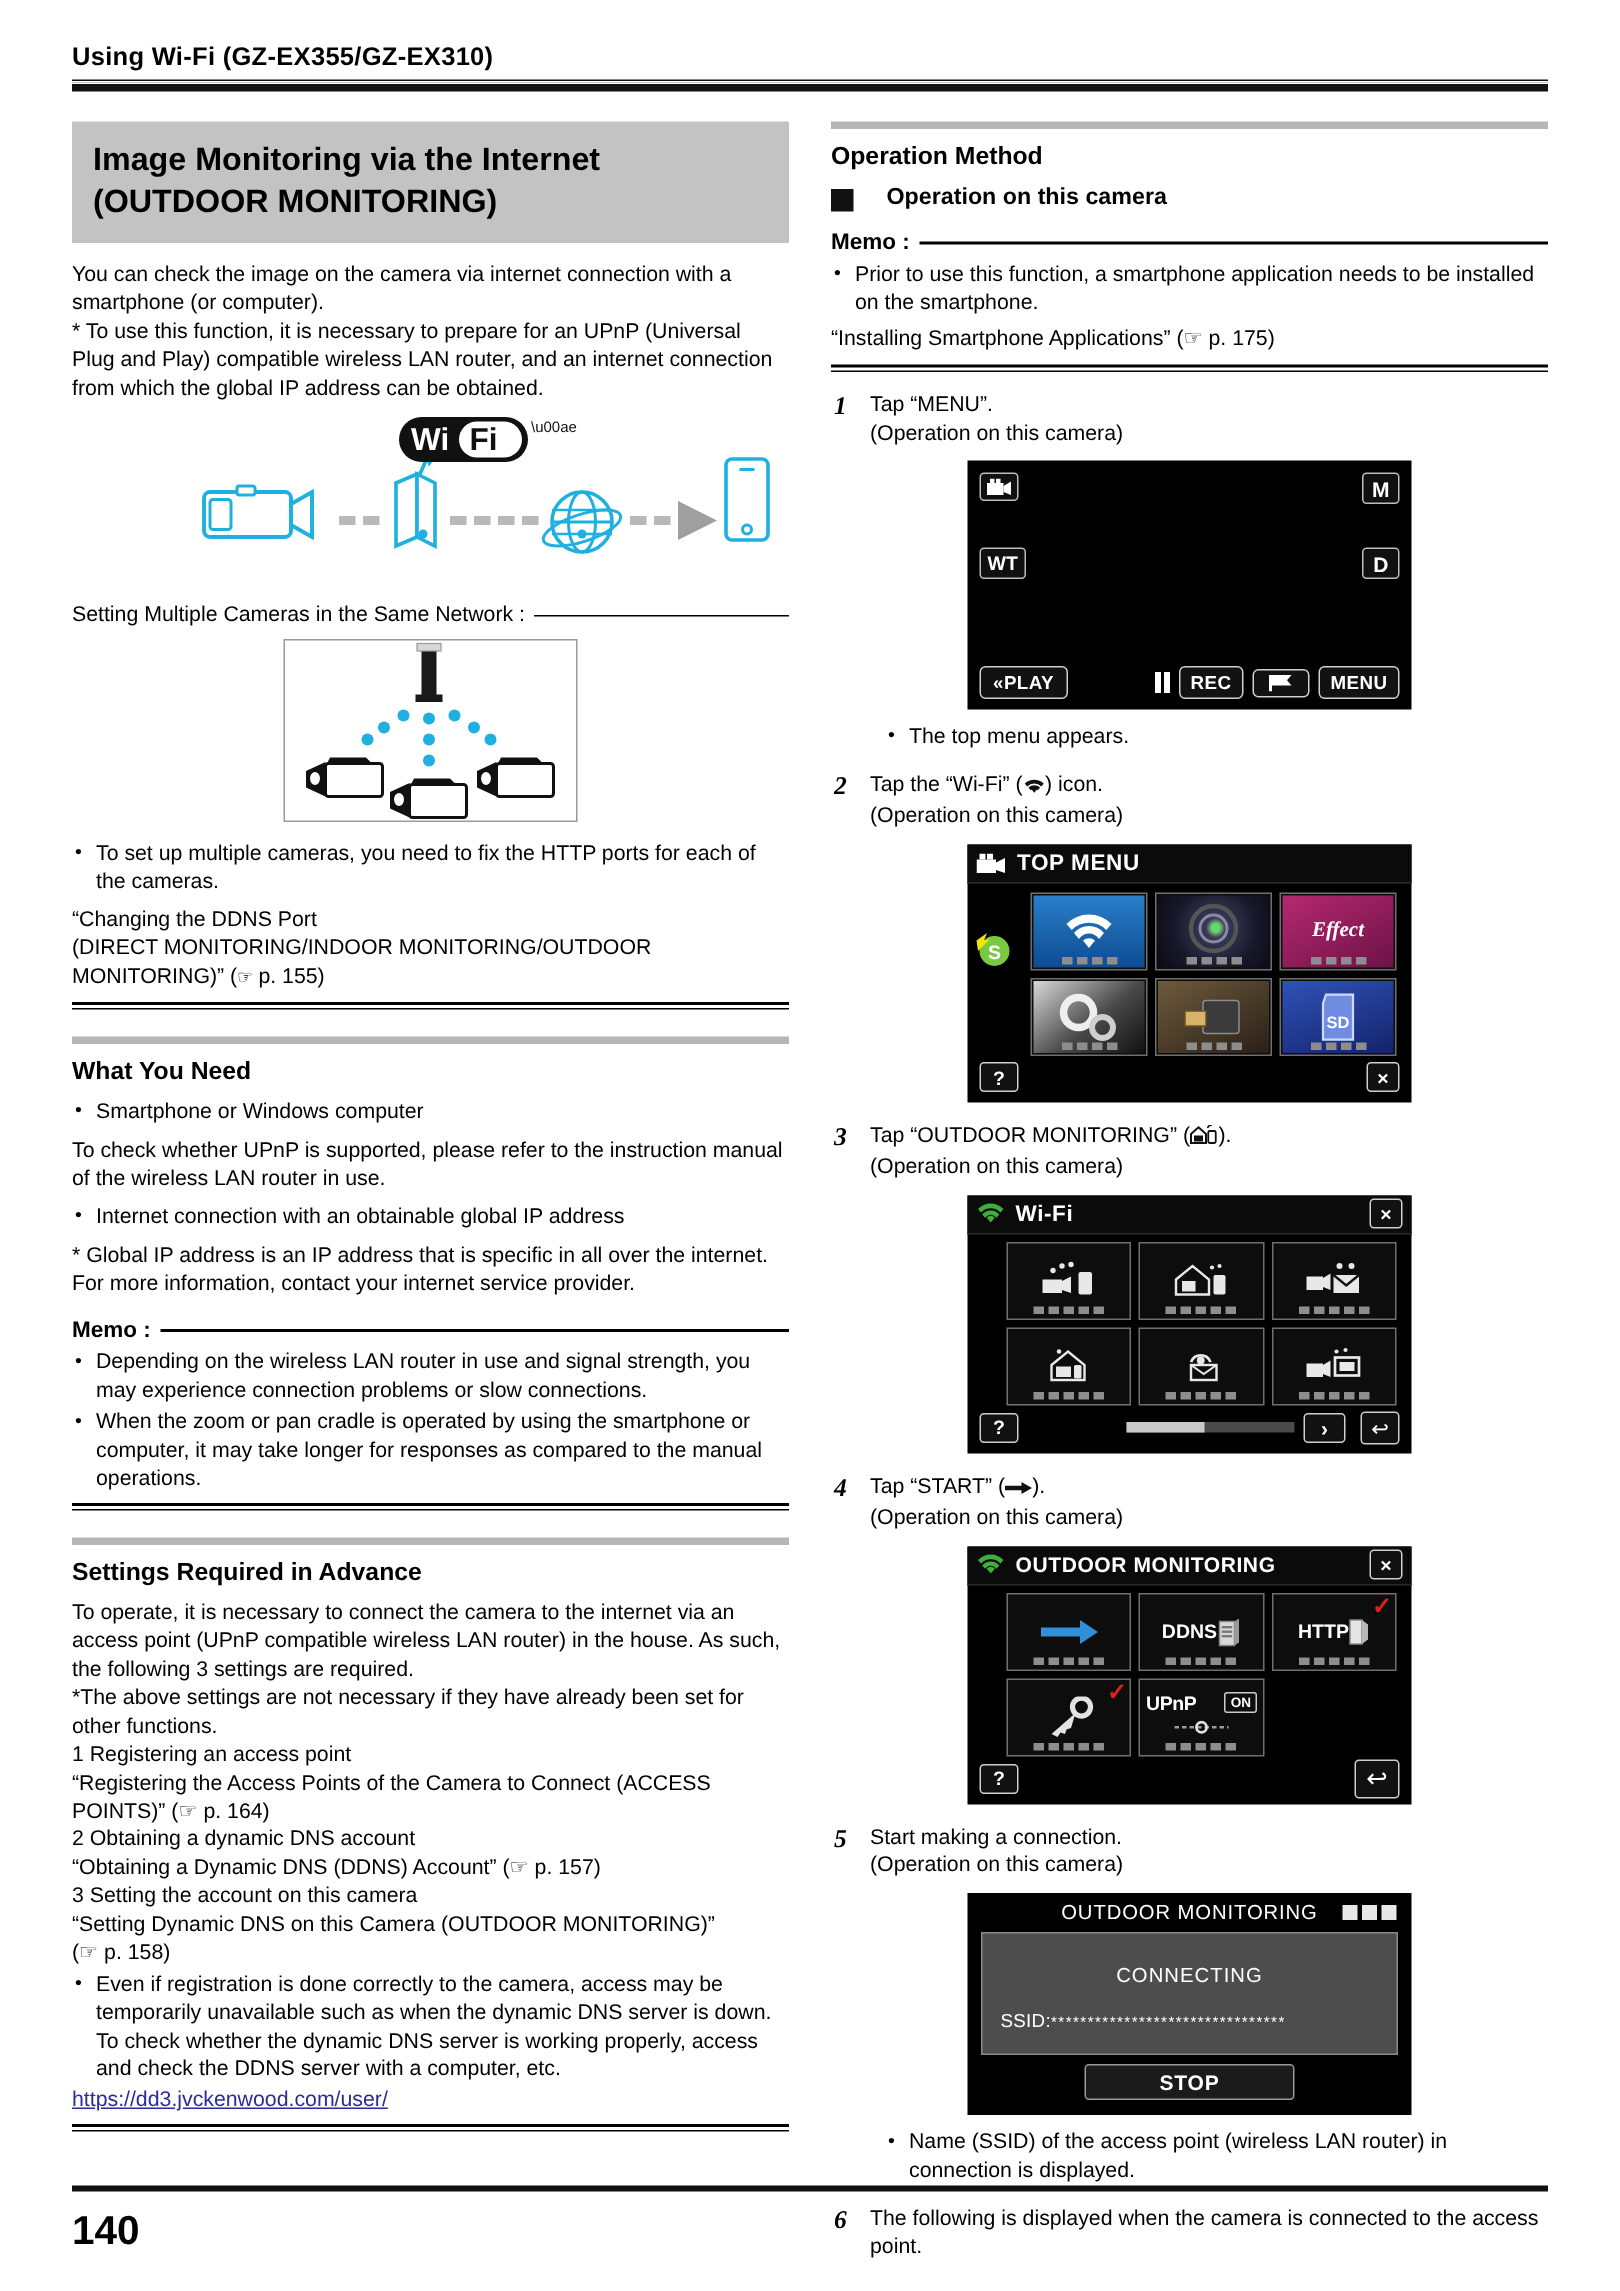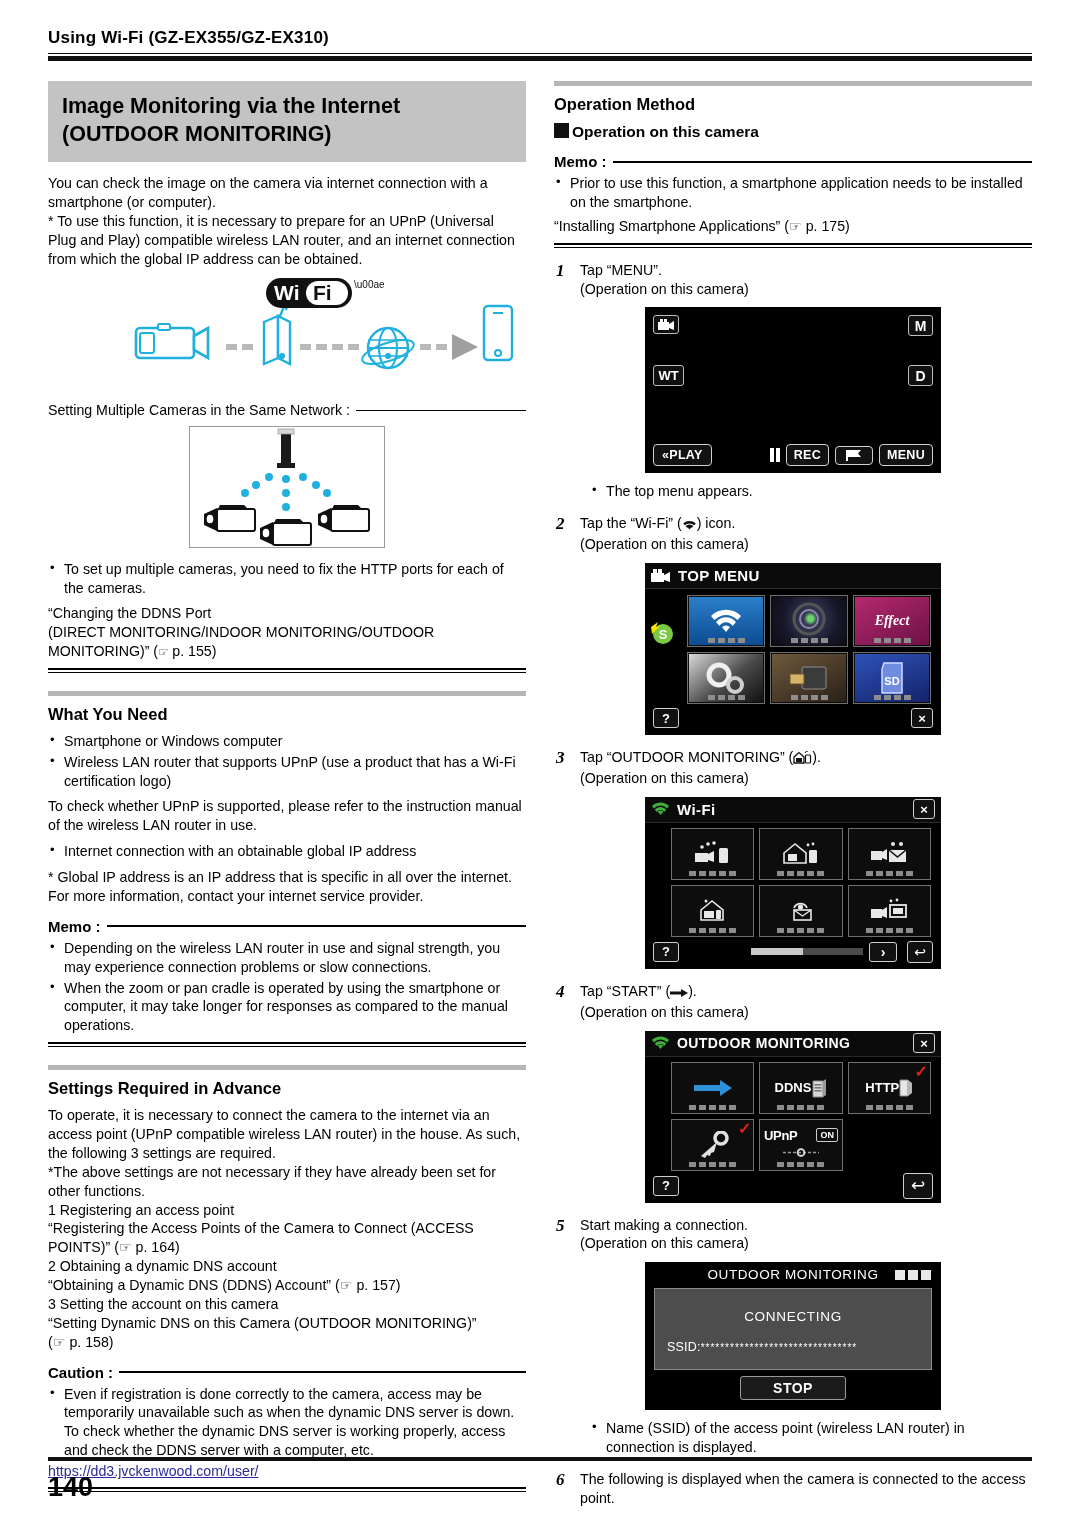--- a/index.html
+++ b/index.html
@@ -200,21 +200,21 @@
     color: #fff; position: relative;
   }
   .conn-panel .cw {
     text-align: center; font-size: 13.5px; letter-spacing: .7px; margin-top: 20px;
   }
   .conn-panel .ssid {
     font-size: 12.5px; margin: 16px 0 0 12px; letter-spacing: .2px; white-space: nowrap;
     overflow: hidden;
   }
   .stop-btn {
-    width: 106px; height: 24px; margin: 6px auto 0 auto; background: #1b1b1b;
+    width: 140px; height: 24px; margin: 6px auto 0 auto; background: #1b1b1b;
     border: 1px solid #9a9a9a; border-radius: 3px; color: #fff; font-size: 14px;
     font-weight: bold; display: flex; align-items: center; justify-content: center;
     letter-spacing: .5px;
   }
 
   
   .folio {
     position: absolute; left: 48px; bottom: 24px; font-size: 27px; font-weight: bold;
   }
   .folio-rule {
@@ -365,21 +365,20 @@
     <div class="dblrule">
         <div class="a"></div>
         <div class="b"></div>
       </div>
 
     
     <div class="sec-rule"></div>
     <div class="sec-h">What You Need</div>
     <ul class="bul">
       <li>Smartphone or Windows computer</li>
-      <li>Wireless LAN router that supports UPnP (use a product that has a Wi-Fi certification logo)</li>
     </ul>
     <p class="body" style="margin-top:7px;">To check whether UPnP is supported, please refer to the instruction manual of the wireless LAN router in use.</p>
     <ul class="bul" style="margin-top:7px;">
       <li>Internet connection with an obtainable global IP address</li>
     </ul>
     <p class="body" style="margin-top:7px;">* Global IP address is an IP address that is specific in all over the internet. For more information, contact your internet service provider.</p>
 
     
     <div class="lab-row">
       <span class="lab">Memo :</span>
@@ -401,40 +400,36 @@
     <p class="body">*The above settings are not necessary if they have already been set for other functions.</p>
     <p class="body">1 Registering an access point</p>
     <p class="body">“Registering the Access Points of the Camera to Connect (ACCESS POINTS)” (☞ p. 164)</p>
     <p class="body">2 Obtaining a dynamic DNS account</p>
     <p class="body">“Obtaining a Dynamic DNS (DDNS) Account” (☞ p. 157)</p>
     <p class="body">3 Setting the account on this camera</p>
     <p class="body">“Setting Dynamic DNS on this Camera (OUTDOOR MONITORING)”</p>
     <p class="body">(☞ p. 158)</p>
 
     
-    <div class="lab-row">
-      <span class="lab">Caution :</span>
-      <span class="line"></span>
-    </div>
     <ul class="bul">
       <li>Even if registration is done correctly to the camera, access may be temporarily unavailable such as when the dynamic DNS server is down. To check whether the dynamic DNS server is working properly, access and check the DDNS server with a computer, etc.</li>
     </ul>
     <a class="link" href="#">https://dd3.jvckenwood.com/user/</a>
     <div class="dblrule">
         <div class="a"></div>
         <div class="b"></div>
       </div>
   </div>
 
   <div class="col col-right">
 
     <div style="height:5px;background:#b6b6b6;margin-bottom:9px;"></div>
     <div class="sec-h">Operation Method</div>
 
-    <div style="display:flex;align-items:flex-start;gap:3px;margin:9px 0 2px 0;">
+    <div style="display:flex;align-items:flex-end;gap:22px;margin:9px 0 2px 0;">
       <span style="width:15px;height:15px;background:#111;display:inline-block;"></span>
       <span style="font-size:15.5px;font-weight:bold;">Operation on this camera</span>
     </div>
 
     <div class="lab-row">
       <span class="lab">Memo :</span>
       <span class="line"></span>
     </div>
     <ul class="bul">
       <li>Prior to use this function, a smartphone application needs to be installed on the smartphone.</li>

